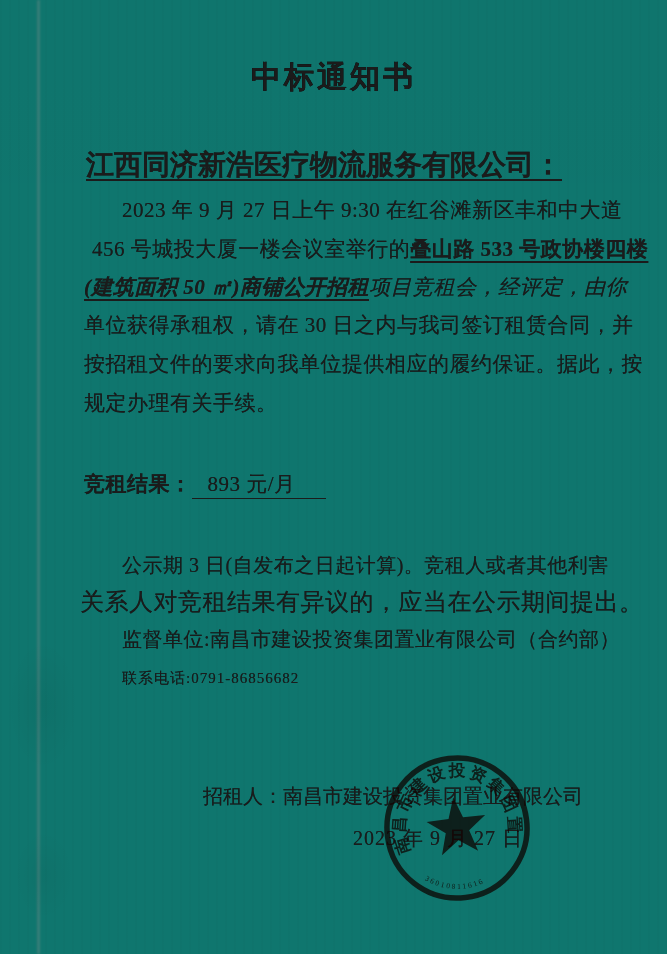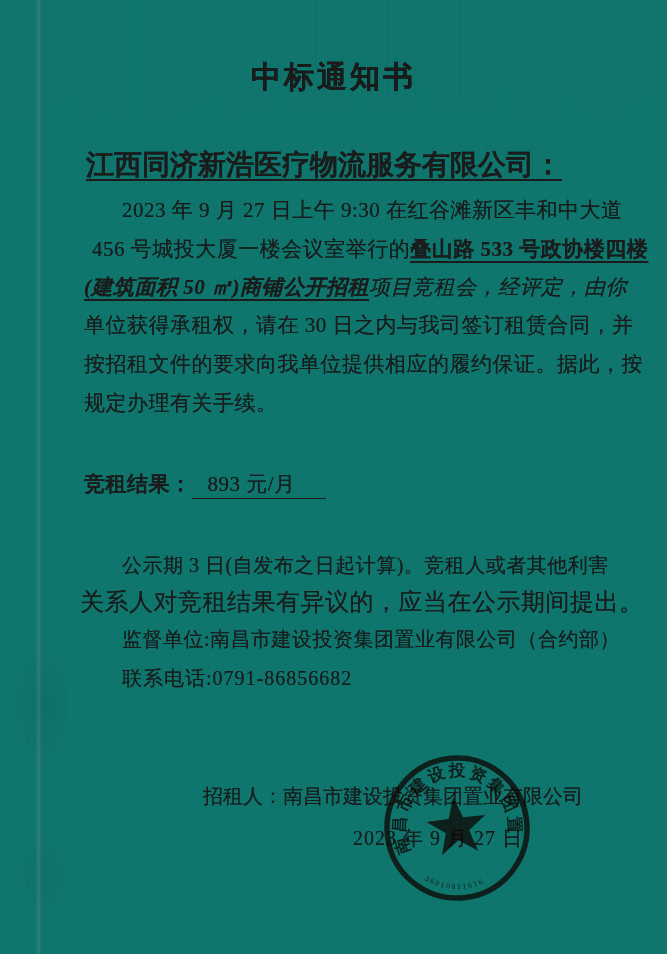--- a/index.html
+++ b/index.html
@@ -58,21 +58,21 @@
   .result-label{font-weight:700;margin-top:27px;}
   .result-value{
     display:inline-block;
     padding:0 30px 1px 16px;
     border-bottom:1.8px solid #1b1b1b;
   }
 
   .n1{top:552px;left:122px;font-size:20px;}
   .n2{top:589px;left:80px;font-size:24px;}
   .n3{top:626px;left:122px;font-size:20px;}
-  .n4{top:665px;left:122px;font-size:20px;letter-spacing:1px;}
+  .n4{top:665px;left:122px;font-size:15px;letter-spacing:1px;}
 
   .f1{top:783px;left:203px;font-size:20px;letter-spacing:0;}
   .f2{top:825px;left:353px;font-size:20px;letter-spacing:1px;}
 
   .seal{
     position:absolute;left:357px;top:728px;width:200px;height:200px;
     mix-blend-mode:multiply;opacity:.92;
     transform:rotate(-7deg);
     pointer-events:none;
   }

